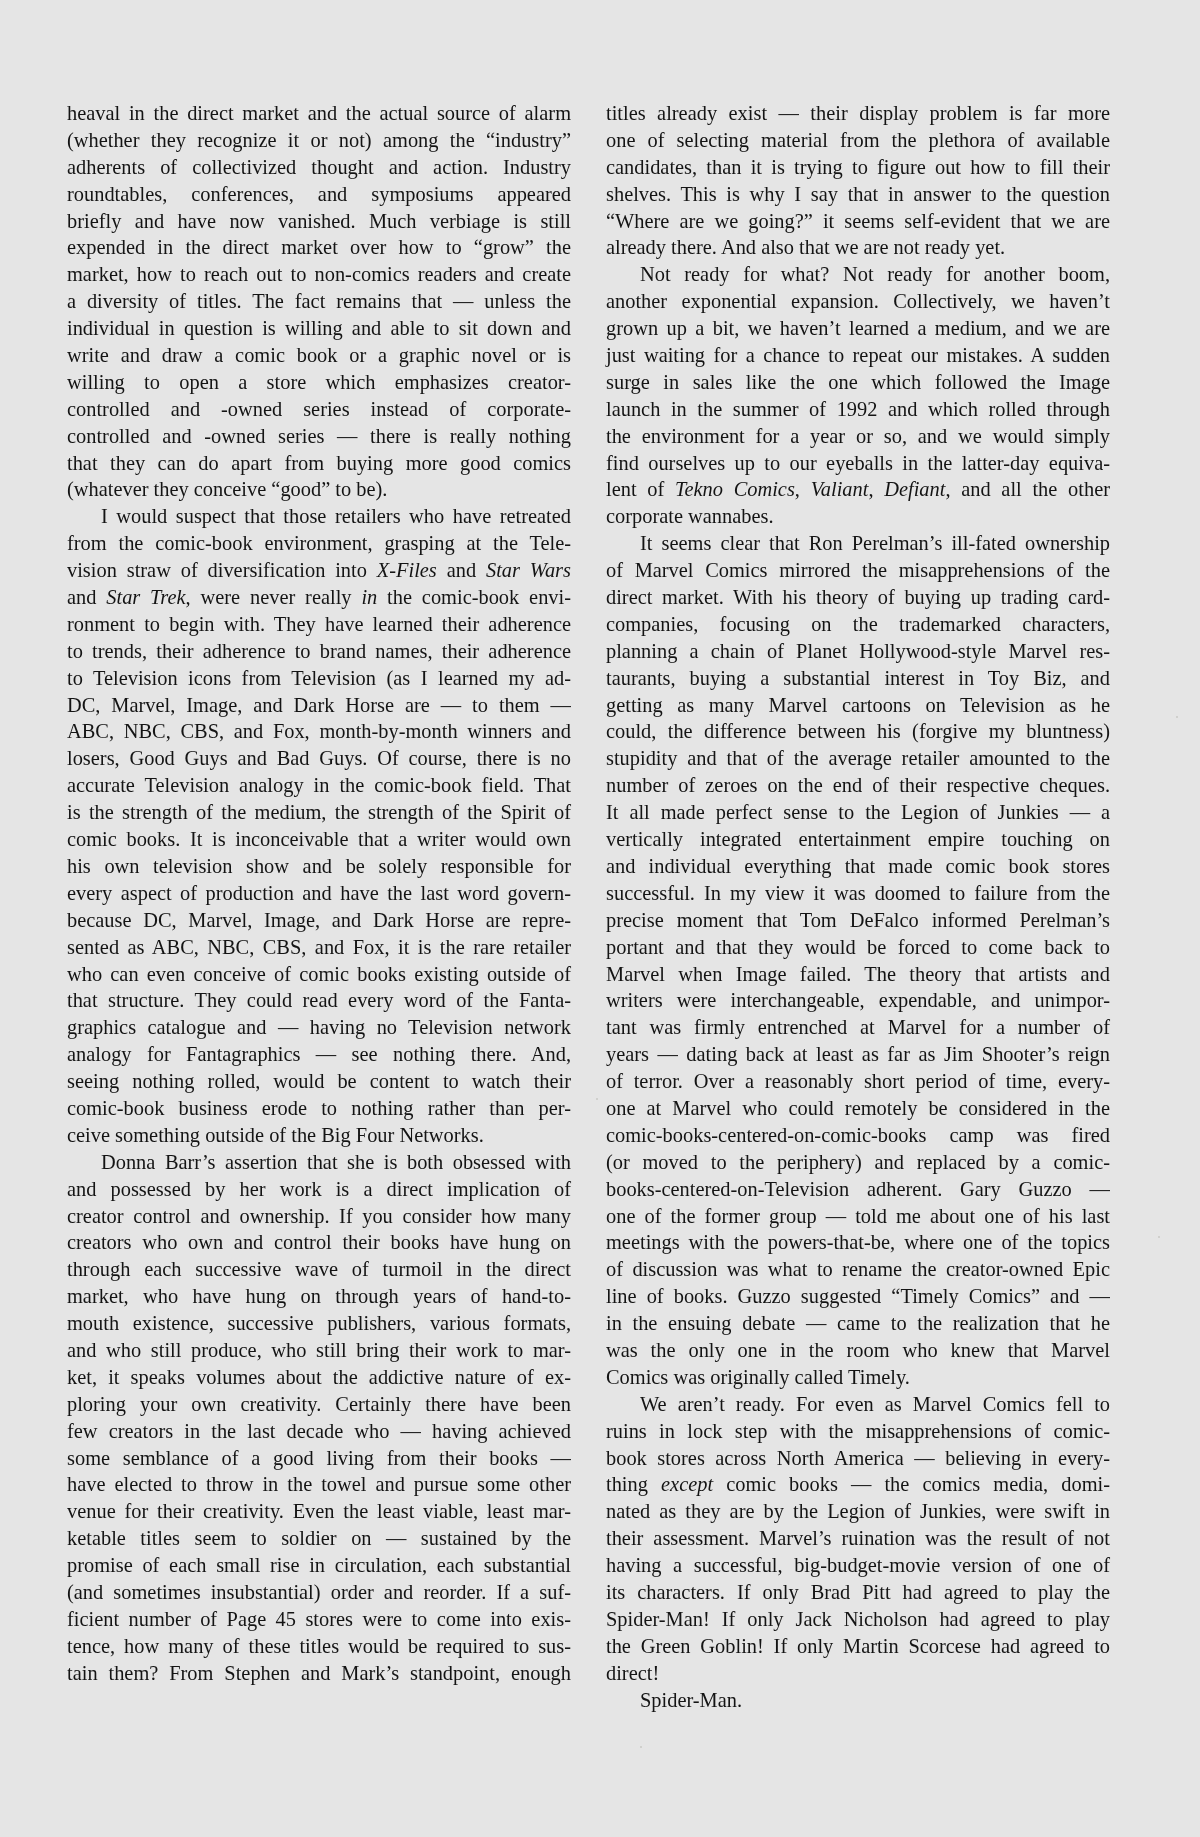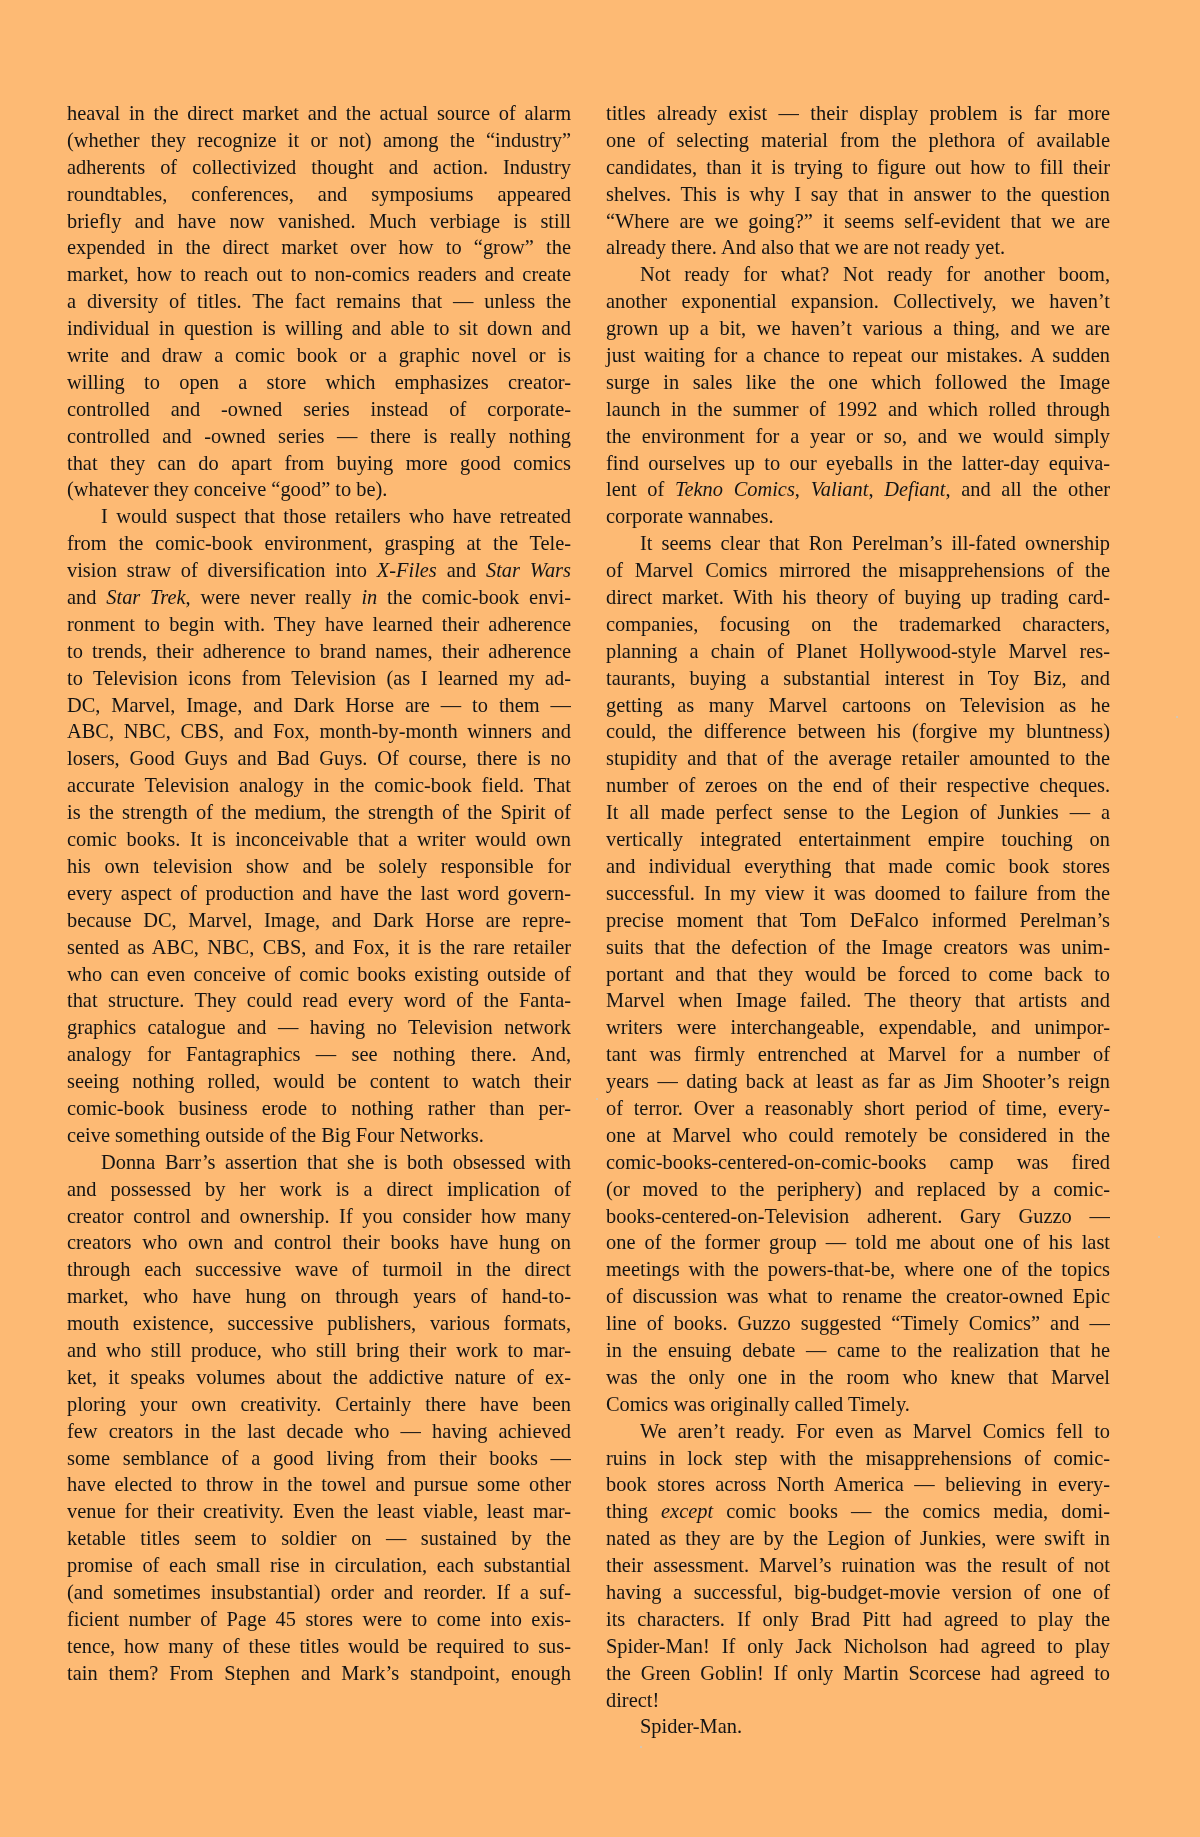--- a/index.html
+++ b/index.html
@@ -7,21 +7,21 @@
     width: 1200px; height: 1837px;
     background: #fbfbf9;
     position: relative;
     overflow: hidden;
     font-family: "Liberation Serif", "DejaVu Serif", serif;
     color: #141414;
   }
   .page {
     position: absolute; left: 0; top: 0;
     width: 1200px; height: 1837px;
-    background: #fdba74;
+    background: #e5e5e5;
   }
   .column {
     position: absolute;
     top: 100px;
     width: 504px;
     font-size: 20.4px;
   }
   .col-left { left: 67px; }
   .col-right { left: 606px; }
   .line {
@@ -105,21 +105,21 @@
     </div>
   <div class="column col-right">
       <span class="line">titles already exist — their display problem is far more</span>
       <span class="line">one of selecting material from the plethora of available</span>
       <span class="line">candidates, than it is trying to figure out how to fill their</span>
       <span class="line">shelves. This is why I say that in answer to the question</span>
       <span class="line">“Where are we going?” it seems self-evident that we are</span>
       <span class="line last">already there. And also that we are not ready yet.</span>
       <span class="line indent">Not ready for what? Not ready for another boom,</span>
       <span class="line">another exponential expansion. Collectively, we haven’t</span>
-      <span class="line">grown up a bit, we haven’t various a thing, and we are</span>
+      <span class="line">grown up a bit, we haven’t learned a medium, and we are</span>
       <span class="line">just waiting for a chance to repeat our mistakes. A sudden</span>
       <span class="line">surge in sales like the one which followed the Image</span>
       <span class="line">launch in the summer of 1992 and which rolled through</span>
       <span class="line">the environment for a year or so, and we would simply</span>
       <span class="line">find ourselves up to our eyeballs in the latter-day equiva-</span>
       <span class="line">lent of <i>Tekno Comics</i>, <i>Valiant</i>, <i>Defiant</i>, and all the other</span>
       <span class="line last">corporate wannabes.</span>
       <span class="line indent">It seems clear that Ron Perelman’s ill-fated ownership</span>
       <span class="line">of Marvel Comics mirrored the misapprehensions of the</span>
       <span class="line">direct market. With his theory of buying up trading card-</span>
@@ -128,21 +128,20 @@
       <span class="line">taurants, buying a substantial interest in Toy Biz, and</span>
       <span class="line">getting as many Marvel cartoons on Television as he</span>
       <span class="line">could, the difference between his (forgive my bluntness)</span>
       <span class="line">stupidity and that of the average retailer amounted to the</span>
       <span class="line">number of zeroes on the end of their respective cheques.</span>
       <span class="line">It all made perfect sense to the Legion of Junkies — a</span>
       <span class="line">vertically integrated entertainment empire touching on</span>
       <span class="line">and individual everything that made comic book stores</span>
       <span class="line">successful. In my view it was doomed to failure from the</span>
       <span class="line">precise moment that Tom DeFalco informed Perelman’s</span>
-      <span class="line">suits that the defection of the Image creators was unim-</span>
       <span class="line">portant and that they would be forced to come back to</span>
       <span class="line">Marvel when Image failed. The theory that artists and</span>
       <span class="line">writers were interchangeable, expendable, and unimpor-</span>
       <span class="line">tant was firmly entrenched at Marvel for a number of</span>
       <span class="line">years — dating back at least as far as Jim Shooter’s reign</span>
       <span class="line">of terror. Over a reasonably short period of time, every-</span>
       <span class="line">one at Marvel who could remotely be considered in the</span>
       <span class="line">comic-books-centered-on-comic-books camp was fired</span>
       <span class="line">(or moved to the periphery) and replaced by a comic-</span>
       <span class="line">books-centered-on-Television adherent. Gary Guzzo —</span>

